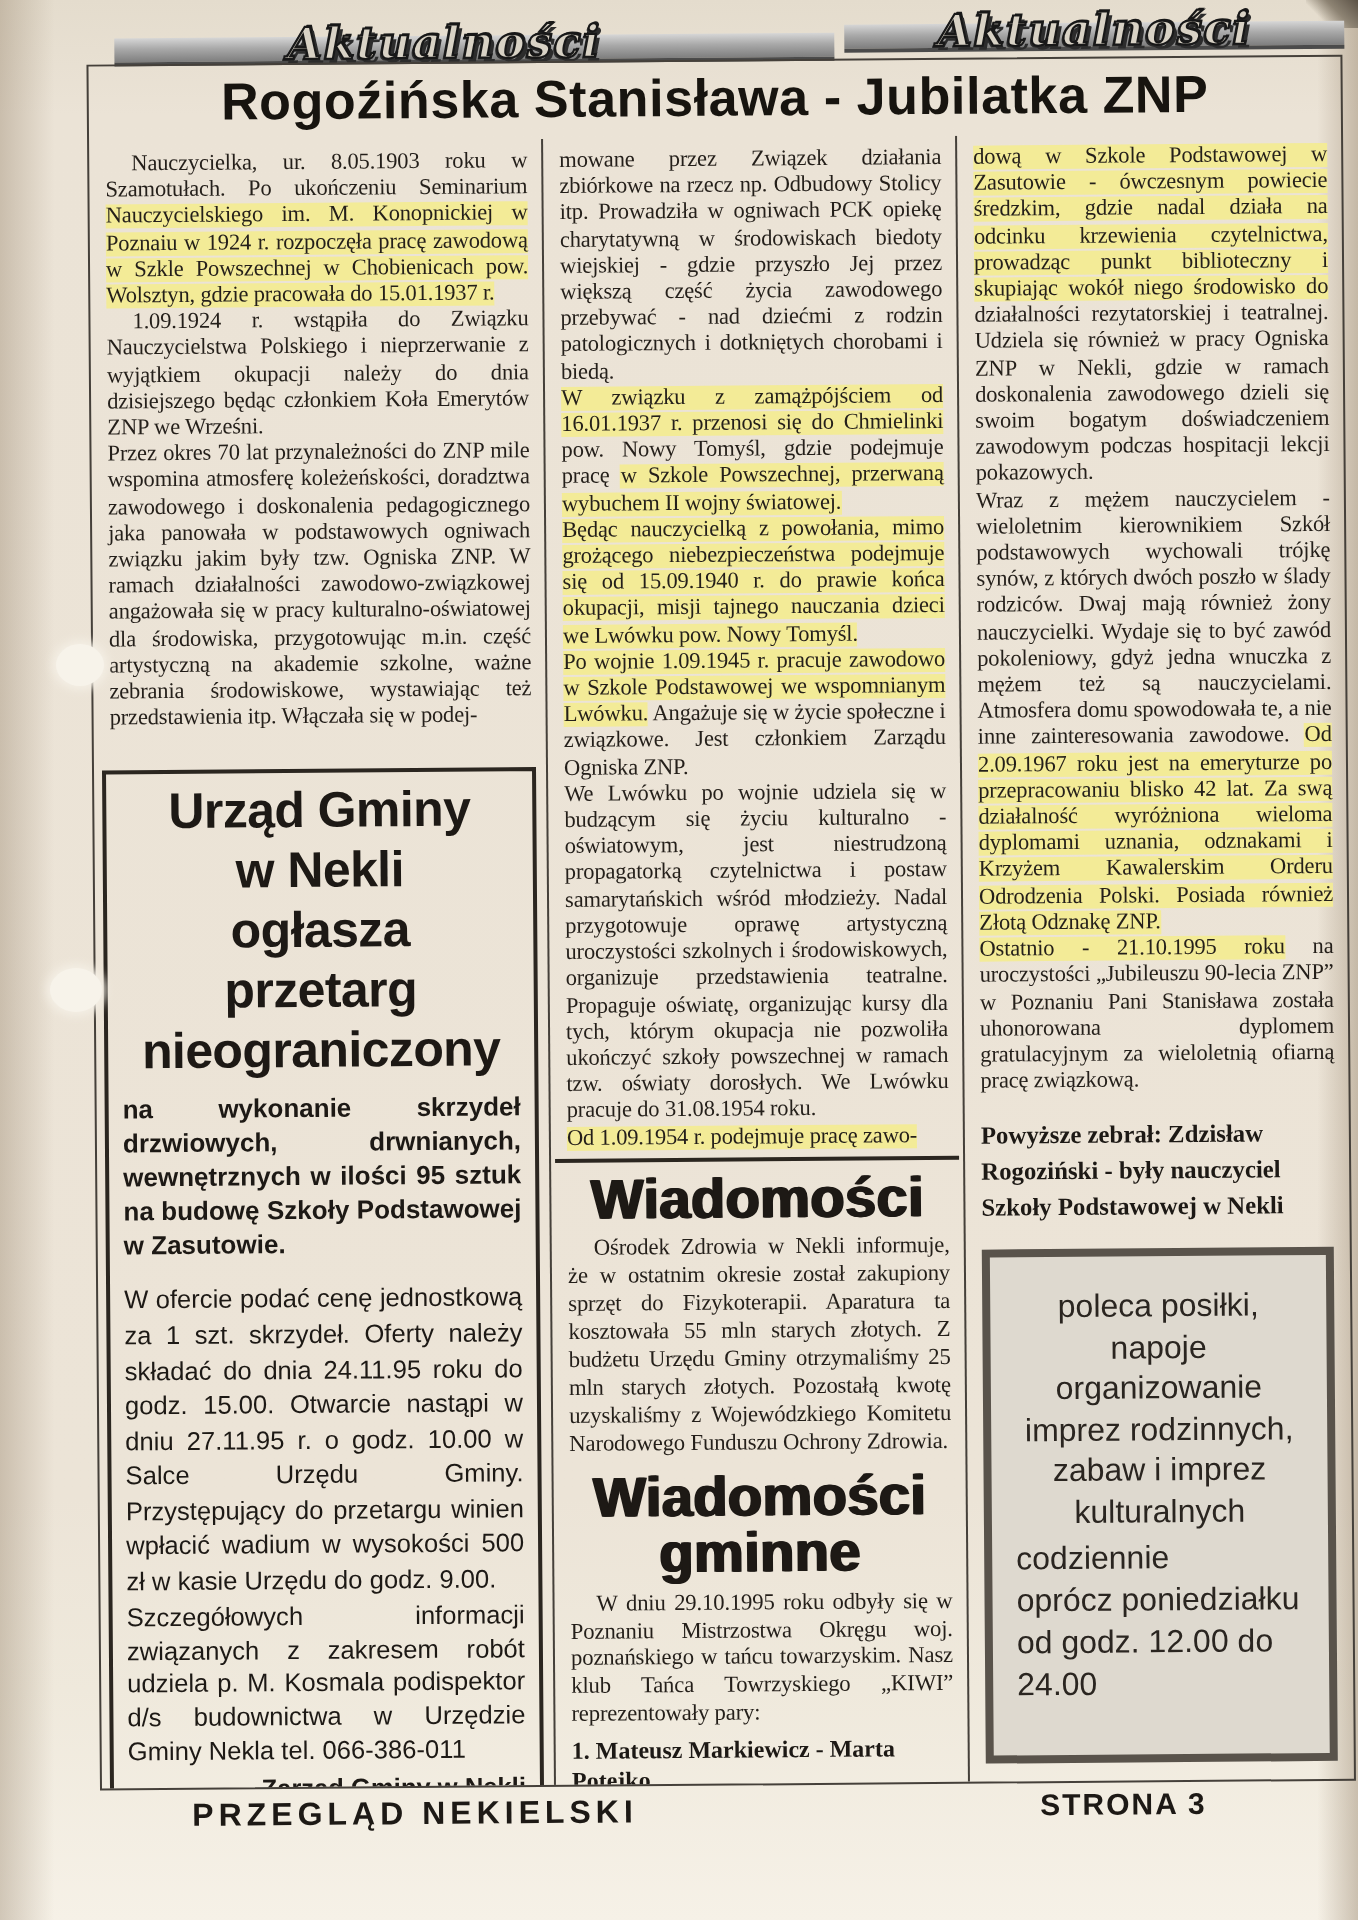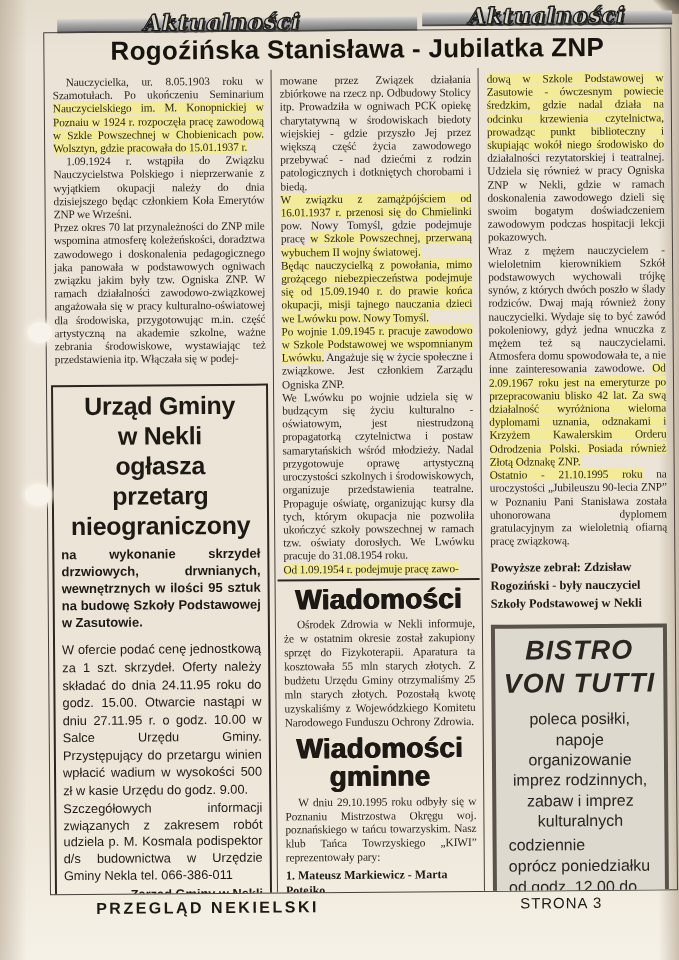--- a/index.html
+++ b/index.html
@@ -128,21 +128,21 @@
   .bistro-left div{font-size:16px;line-height:1.32;text-align:left;padding-left:4px;}
 
   
   .footer-left{
     position:absolute;left:92px;top:898px;
     font-family:"Liberation Sans",sans-serif;font-weight:bold;
     font-size:16px;letter-spacing:2.5px;color:#1d1915;
   }
   .footer-right{
     position:absolute;left:516px;top:896px;
-    font-family:"Liberation Sans",sans-serif;font-weight:normal;
+    font-family:"Liberation Sans",sans-serif;font-weight:bold;
     font-size:15px;letter-spacing:1px;color:#1d1915;
   }
 
   
   .hole{position:absolute;background:#f7f3ea;border-radius:50%;box-shadow:0 0 5px 2px #f4efe5;}
   .hole-1{left:28px;top:322px;width:24px;height:21px;}
   .hole-2{left:25px;top:484px;width:26px;height:22px;}
 </style>
 </head>
 <body>
@@ -209,24 +209,20 @@
 
       <div class="col col-3">
         <div class="art">
             <p class="para"><span class="hl">dową w Szkole Podstawowej w Zasutowie - ówczesnym powiecie średzkim, gdzie nadal działa na odcinku krzewienia czytelnictwa, prowadząc punkt biblioteczny i skupiając wokół niego środowisko do</span><span> działalności rezytatorskiej i teatralnej. Udziela się również w pracy Ogniska ZNP w Nekli, gdzie w ramach doskonalenia zawodowego dzieli się swoim bogatym doświadczeniem zawodowym podczas hospitacji lekcji pokazowych.</span></p>
             <p class="para"><span>Wraz z mężem nauczycielem - wieloletnim kierownikiem Szkół podstawowych wychowali trójkę synów, z których dwóch poszło w ślady rodziców. Dwaj mają również żony nauczycielki. Wydaje się to być zawód pokoleniowy, gdyż jedna wnuczka z mężem też są nauczycielami. Atmosfera domu spowodowała te, a nie inne zainteresowania zawodowe. </span><span class="hl">Od 2.09.1967 roku jest na emeryturze po przepracowaniu blisko 42 lat. Za swą działalność wyróżniona wieloma dyplomami uznania, odznakami i Krzyżem Kawalerskim Orderu Odrodzenia Polski. Posiada również Złotą Odznakę ZNP.</span></p>
             <p class="para"><span class="hl">Ostatnio - 21.10.1995 roku</span><span> na uroczystości „Jubileuszu 90-lecia ZNP” w Poznaniu Pani Stanisława została uhonorowana dyplomem gratulacyjnym za wieloletnią ofiarną pracę związkową.</span></p>
           </div>
         <div class="byline">Powyższe zebrał: Zdzisław Rogoziński - były nauczyciel Szkoły Podstawowej w Nekli</div>
 
         <div class="bistro">
-          <div class="bistro-title">
-              <div>BISTRO</div>
-              <div>VON TUTTI</div>
-            </div>
           <div class="bistro-mid">
               <div>poleca posiłki, napoje</div>
               <div>organizowanie</div>
               <div>imprez rodzinnych,</div>
               <div>zabaw i imprez</div>
               <div>kulturalnych</div>
             </div>
           <div class="bistro-left">
               <div>codziennie</div>
               <div>oprócz poniedziałku</div>

